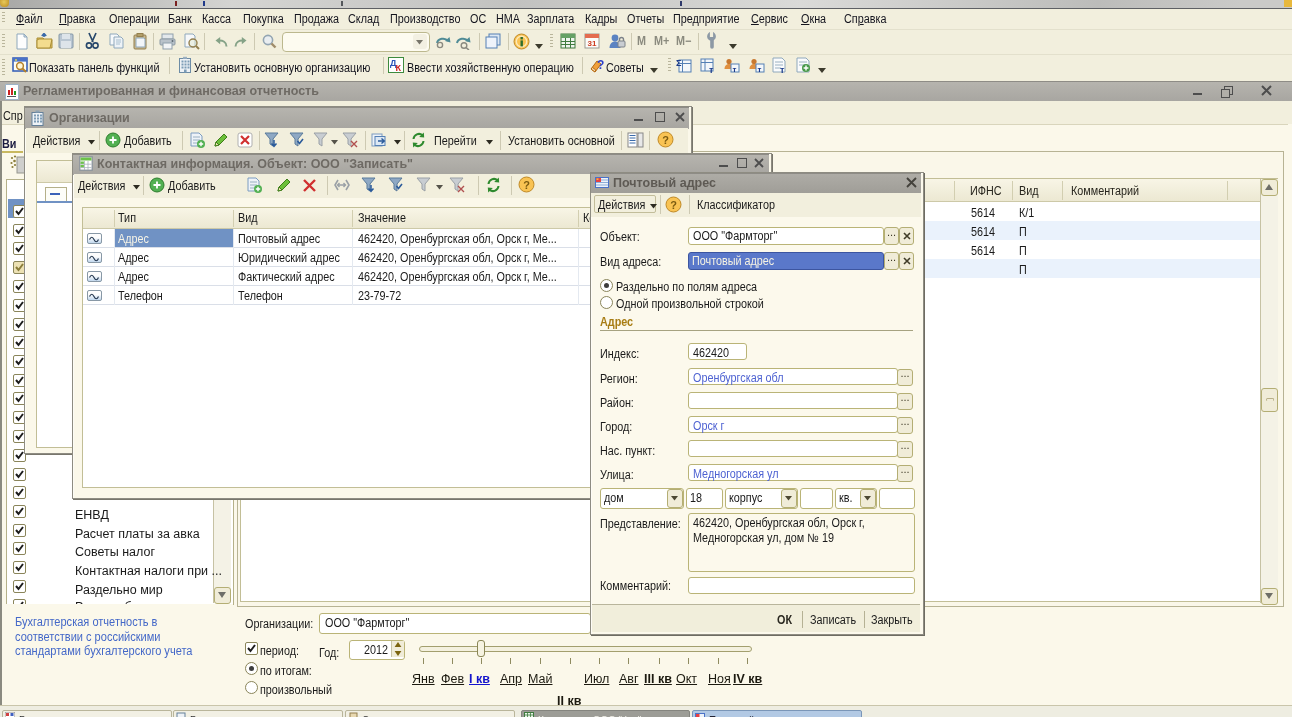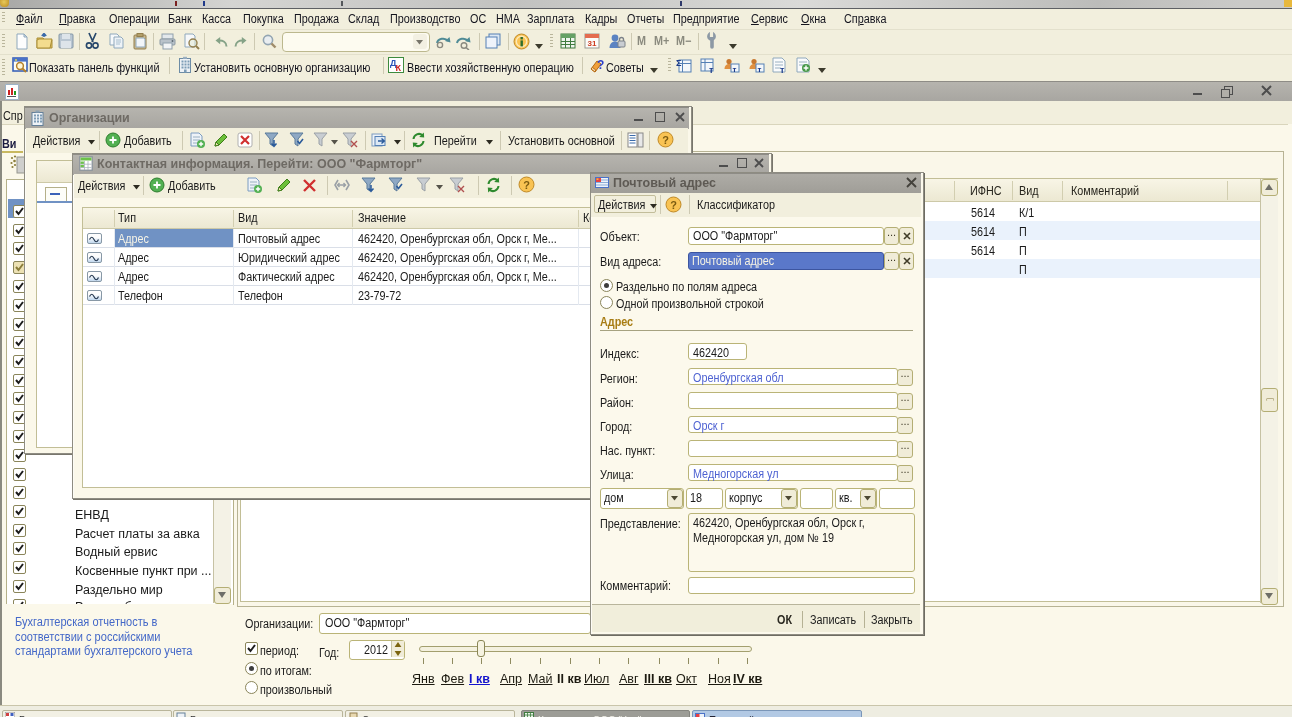--- a/index.html
+++ b/index.html
@@ -261,20 +261,21 @@
       </svg>
 </div>
 
 <div class="w gtitle" style="left:0;top:81px;width:1292px;height:20px;"></div>
 <div class="w" style="left:5px;top:84px;width:12px;height:14px;background:#fff;border:1px solid #9db3c8;border-radius:1px;">
  <div class="w" style="left:2px;top:5px;width:2px;height:5px;background:#cc2222;"></div>
  <div class="w" style="left:5px;top:3px;width:2px;height:7px;background:#cc2222;"></div>
  <div class="w" style="left:8px;top:6px;width:2px;height:4px;background:#229922;"></div>
  <div class="w" style="left:1px;top:11px;width:9px;height:1px;background:#555;"></div>
 </div>
+<div class="txt tb" style="left:23px;top:84px;font-weight:bold;color:#6e6a64;">Регламентированная и финансовая отчетность</div>
 
 <div class="w" style="left:1193px;top:93px;width:9px;height:2px;background:#4d4d4d;"></div>
 <div class="w" style="left:1224px;top:86px;width:7px;height:7px;border:1px solid #4d4d4d;background:transparent;"></div>
 <div class="w" style="left:1221px;top:89px;width:7px;height:7px;border:1px solid #4d4d4d;background:#b0aea8;"></div>
 <svg class="w" style="left:1261px;top:85px" width="11" height="11">
       <path d="M1 1 L10 10 M10 1 L1 10" stroke="#4d4d4d" stroke-width="2"></path>
     </svg>
 
 <div class="w" style="left:0;top:101px;width:1292px;height:604px;background:#fbf8ea;"></div>
     <div class="w" style="left:0;top:101px;width:1292px;height:23px;background:#f2efdd;"></div>
@@ -410,22 +411,22 @@
           </svg>
         </div>
         <div class="ck" style="left:13px;top:599px;background:#fff;">
           <svg width="11" height="11">
             <path d="M2 5 l2.5 3 L9 2" stroke="#1d1d1d" stroke-width="2" fill="none"></path>
           </svg>
         </div>
       </div>
 <div class="txt t125" style="left:75px;top:508px;">ЕНВД</div>
 <div class="txt t125" style="left:75px;top:527px;">Расчет платы за авка</div>
-<div class="txt t125" style="left:75px;top:545px;">Водный ервис</div>
-<div class="txt t125" style="left:75px;top:564px;">Косвенные пункт при ...</div>
+<div class="txt t125" style="left:75px;top:545px;">Советы налог</div>
+<div class="txt t125" style="left:75px;top:564px;">Контактная налоги при ...</div>
 <div class="txt t125" style="left:75px;top:583px;">Раздельно мир</div>
 <div class="txt t125" style="left:75px;top:600px;height:6px;overflow:hidden;">Расчет сбо</div>
 <div class="w" style="left:6px;top:604px;width:227px;height:10px;background:#fbf8ea;"></div>
 </div>
 
 <div id="rightpane">
 <div class="w" style="left:237px;top:151px;width:1047px;height:456px;border:1px solid #b7b394;background:#faf7e9;box-sizing:border-box;"></div>
 <div class="w" style="left:240px;top:178px;width:1038px;height:424px;border:1px solid #c2be96;background:#fff;box-sizing:border-box;"></div>
 <div class="w" style="left:241px;top:179px;width:1019px;height:23px;background:linear-gradient(#f8f5e6,#ece8d2);border-bottom:1px solid #cdc9a8;box-sizing:border-box;"></div>
 <div class="w" style="left:954px;top:181px;width:1px;height:19px;background:#d2ceb0;"></div>
@@ -494,21 +495,21 @@
 <div class="rd on" style="left:245px;top:662px;"></div>
 <div class="txt" style="left:260px;top:664px;">по итогам:</div>
 <div class="rd" style="left:245px;top:681px;"></div>
 <div class="txt" style="left:260px;top:683px;">произвольный</div>
 <div id="months" style="color:#1c1a10;">
 <span class="txt t125" style="left:412px;top:672px;text-decoration:underline;">Янв</span>
 <span class="txt t125" style="left:441px;top:672px;text-decoration:underline;">Фев</span>
 <span class="txt t125" style="left:469px;top:672px;text-decoration:underline;font-weight:bold;color:#1414cc;">I кв</span>
 <span class="txt t125" style="left:500px;top:672px;text-decoration:underline;">Апр</span>
 <span class="txt t125" style="left:528px;top:672px;text-decoration:underline;">Май</span>
-<span class="txt t125" style="left:557px;top:672px;font-weight:bold;">II кв</span>
+<span class="txt t125" style="left:557px;top:694px;font-weight:bold;">II кв</span>
 <span class="txt t125" style="left:584px;top:672px;text-decoration:underline;">Июл</span>
 <span class="txt t125" style="left:619px;top:672px;text-decoration:underline;">Авг</span>
 <span class="txt t125" style="left:644px;top:672px;text-decoration:underline;font-weight:bold;">III кв</span>
 <span class="txt t125" style="left:676px;top:672px;text-decoration:underline;">Окт</span>
 <span class="txt t125" style="left:708px;top:672px;text-decoration:underline;">Ноя</span>
 <span class="txt t125" style="left:733px;top:672px;text-decoration:underline;font-weight:bold;">IV кв</span>
 </div>
 </div>
 
 <div id="worg">
@@ -624,21 +625,21 @@
 <div id="wcontact">
 <div class="w" style="left:72px;top:153px;width:698px;height:344px;background:#fbf8ea;border:1px solid #8e8c82;box-shadow:1px 1px 0 #78766c, inset 1px 1px 0 rgba(255,255,255,0.5);"></div>
 <div class="w gtitle" style="left:73px;top:154px;width:696px;height:20px;"></div>
 <svg class="w" style="left:79px;top:156px" width="14" height="15">
         <rect x="0.8" y="0.8" width="12.4" height="13.4" fill="#fff" stroke="#88909a" stroke-width="1.2"></rect>
         <rect x="1.5" y="1.5" width="11" height="3" fill="#6cc24a"></rect>
         <rect x="1.5" y="5.5" width="3.4" height="2.6" fill="#6cc24a"></rect>
         <rect x="1.5" y="9" width="3.4" height="2.6" fill="#6cc24a"></rect>
         <path d="M5.5 5 v9 M9 5 v9 M1.5 8.2 h11 M1.5 11.6 h11" stroke="#aab2ba" stroke-width="0.8"></path>
       </svg>
-<div class="txt tb" style="left:97px;top:157px;font-weight:bold;color:#6e6a64;">Контактная информация. Перейти: ООО "Фармторг"</div>
+<div class="txt tb" style="left:97px;top:157px;font-weight:bold;color:#6e6a64;">Контактная информация. Объект: ООО "Записать"</div>
 <div class="w" style="left:719px;top:165px;width:9px;height:2px;background:#4d4d4d;"></div>
 <div class="w" style="left:737px;top:158px;width:8px;height:8px;border:1.5px solid #4d4d4d;"></div>
 <svg class="w" style="left:754px;top:158px" width="10" height="10">
         <path d="M1 1 L9 9 M9 1 L1 9" stroke="#4d4d4d" stroke-width="1.8"></path>
       </svg>
 <div class="w" style="left:74px;top:174px;width:694px;height:24px;background:#f2efdd;"></div>
 <div class="txt" style="left:78px;top:179px;">Действия</div>
 <svg class="w" style="left:133px;top:185px" width="8" height="5">
         <path d="M0 0 h7 l-3.5 4.5 z" fill="#2c2a20"></path>
       </svg>

